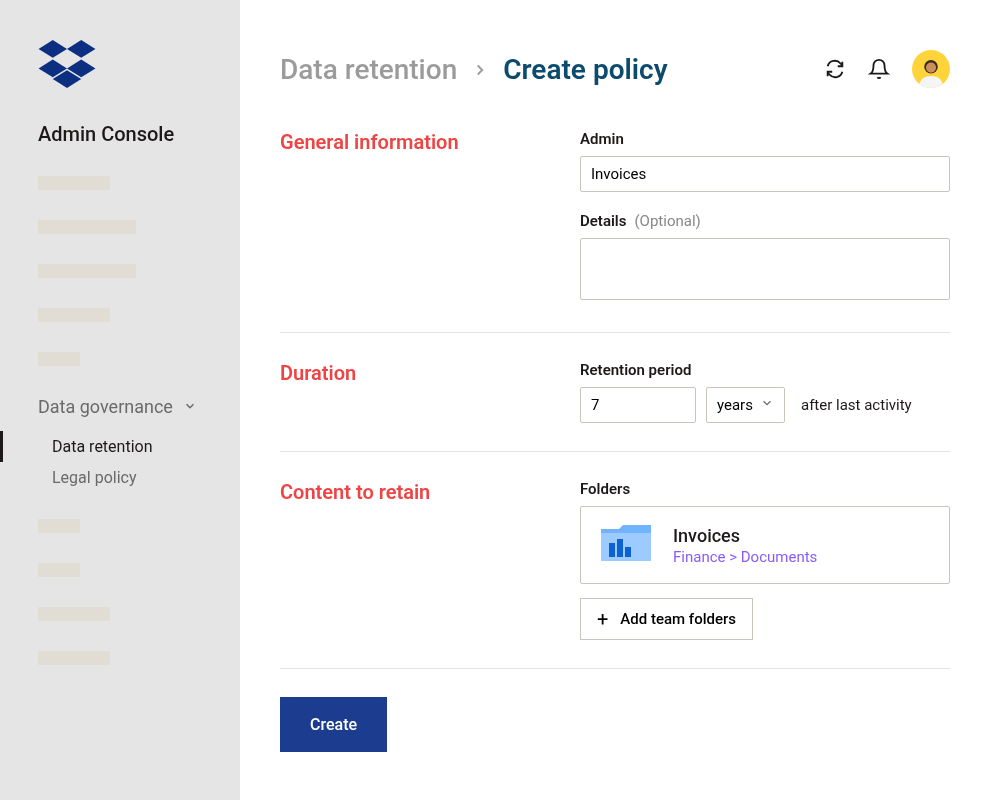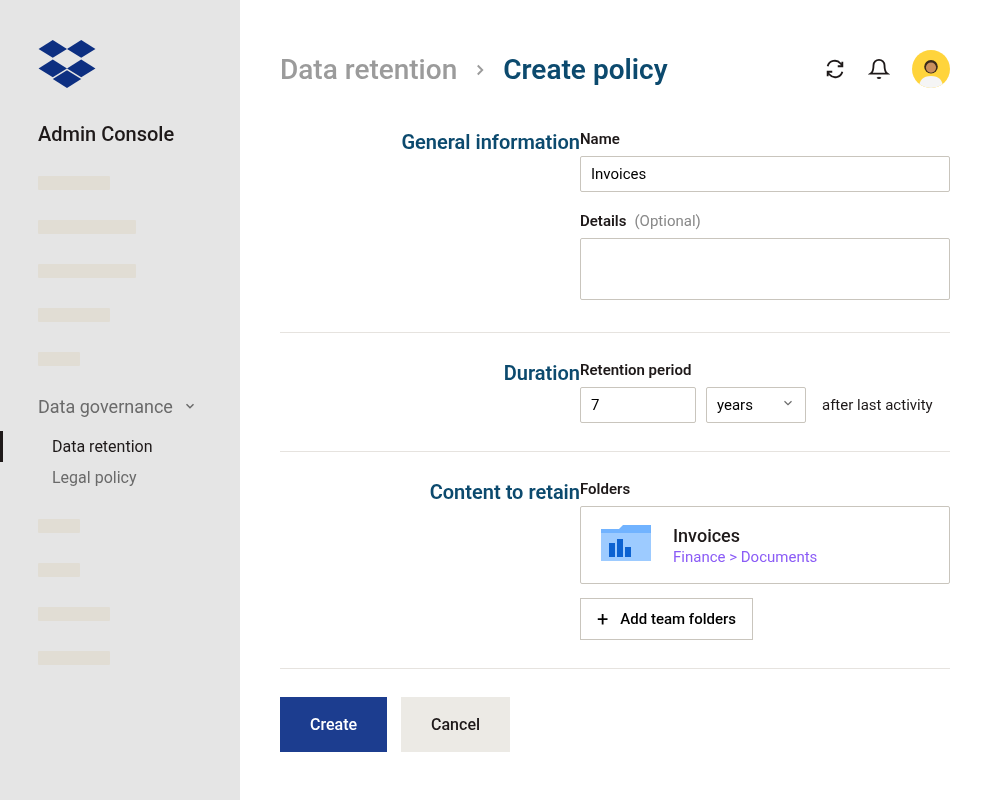--- a/index.html
+++ b/index.html
@@ -105,23 +105,22 @@
     display: flex;
     border-bottom: 1px solid #e6e3df;
     padding-bottom: 28px;
     margin-bottom: 28px;
   }
   .section:last-of-type { border-bottom: 1px solid #e6e3df; }
   .section-label {
     width: 300px;
     font-size: 20px;
     font-weight: 600;
-    color: #0c4a6e;
+    color: #ef4444;
     flex-shrink: 0;
-    text-align: right;
   }
   .section-body { flex: 1; }
 
   .field { margin-bottom: 20px; }
   .field:last-child { margin-bottom: 0; }
   .field-label {
     font-size: 15px;
     font-weight: 600;
     color: #1e1919;
     margin-bottom: 8px;
@@ -158,21 +157,21 @@
   .num-input {
     width: 116px;
     padding: 8px 10px;
     font-size: 15px;
     border: 1px solid #c9c5bd;
     border-radius: 2px;
     outline: none;
     font-family: inherit;
   }
   .select-box {
-    width: 100px;
+    width: 79px;
     padding: 8px 10px;
     font-size: 15px;
     border: 1px solid #c9c5bd;
     border-radius: 2px;
     display: flex;
     justify-content: space-between;
     align-items: center;
     cursor: pointer;
     background: #fff;
   }
@@ -301,21 +300,21 @@
           <circle cx="20" cy="16" r="6" fill="#c98f5e"></circle>
         </svg>
       </span>
     </div>
   </div>
 
   <div class="section">
     <div class="section-label">General information</div>
     <div class="section-body">
       <div class="field">
-        <div class="field-label">Name</div>
+        <div class="field-label">Admin</div>
         <input class="text-input" type="text" value="Invoices" style="">
       </div>
       <div class="field">
         <div class="field-label">
           <span>Details</span>
           <span class="optional">(Optional)</span>
         </div>
         <textarea class="textarea" style=""></textarea>
       </div>
     </div>
@@ -365,16 +364,15 @@
         <button class="add-folders-btn">
           <span class="plus">+</span>
           <span>Add team folders</span>
         </button>
       </div>
     </div>
   </div>
 
   <div class="footer-actions">
     <button class="btn btn-primary">Create</button>
-    <button class="btn btn-secondary">Cancel</button>
   </div>
 
 </main>
 
 </body></html>

